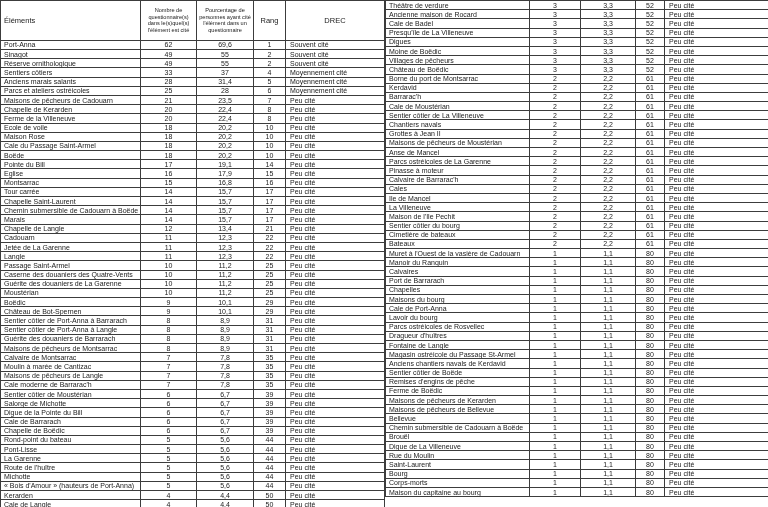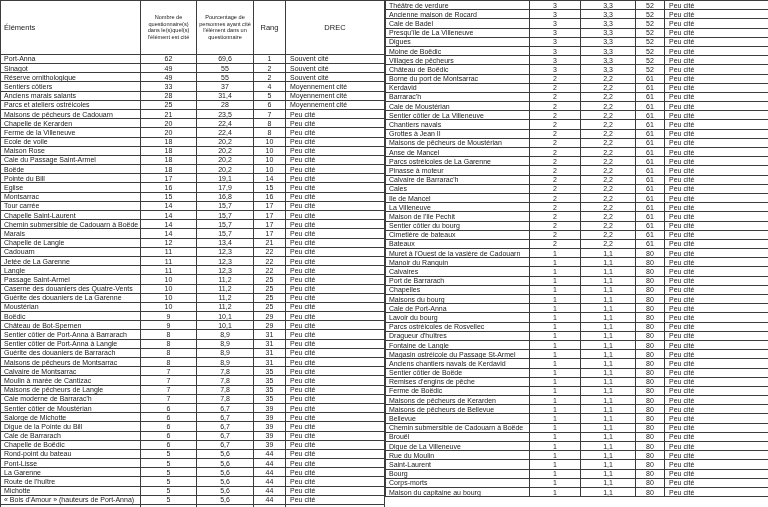--- a/index.html
+++ b/index.html
@@ -39,21 +39,21 @@
     white-space: nowrap;
     vertical-align: middle;
   }
   thead th {
     font-weight: normal;
     font-size: 5.6px;
     line-height: 1.2;
     text-align: center;
     white-space: normal;
     height: 26px;
-    padding: 13px 2px;
+    padding: 6px 2px;
     vertical-align: middle;
   }
   thead th.elements-header {
     text-align: left;
     font-size: 7.5px;
     padding-left: 3px;
   }
   thead th.rang-header, thead th.drec-header {
     font-size: 7.5px;
     margin-left: 34px;

